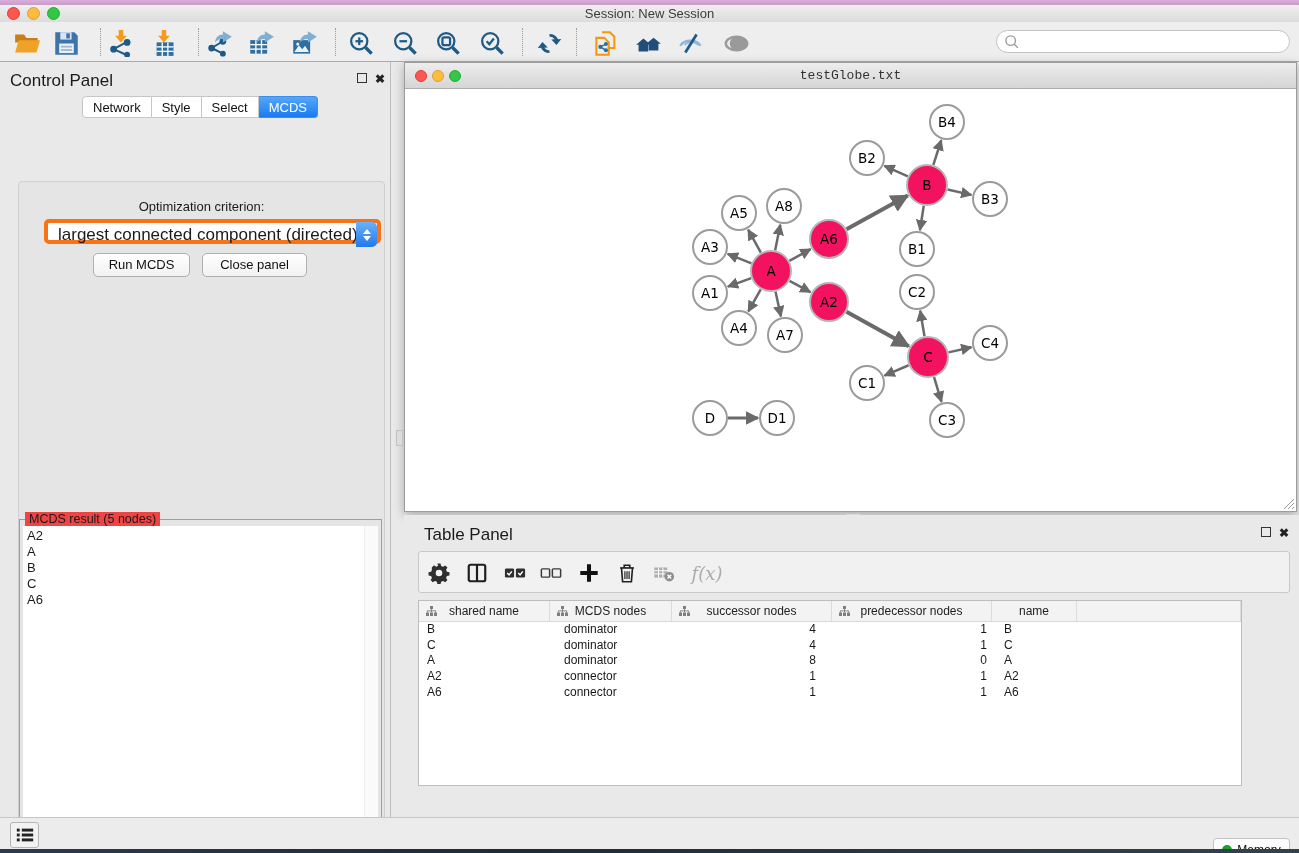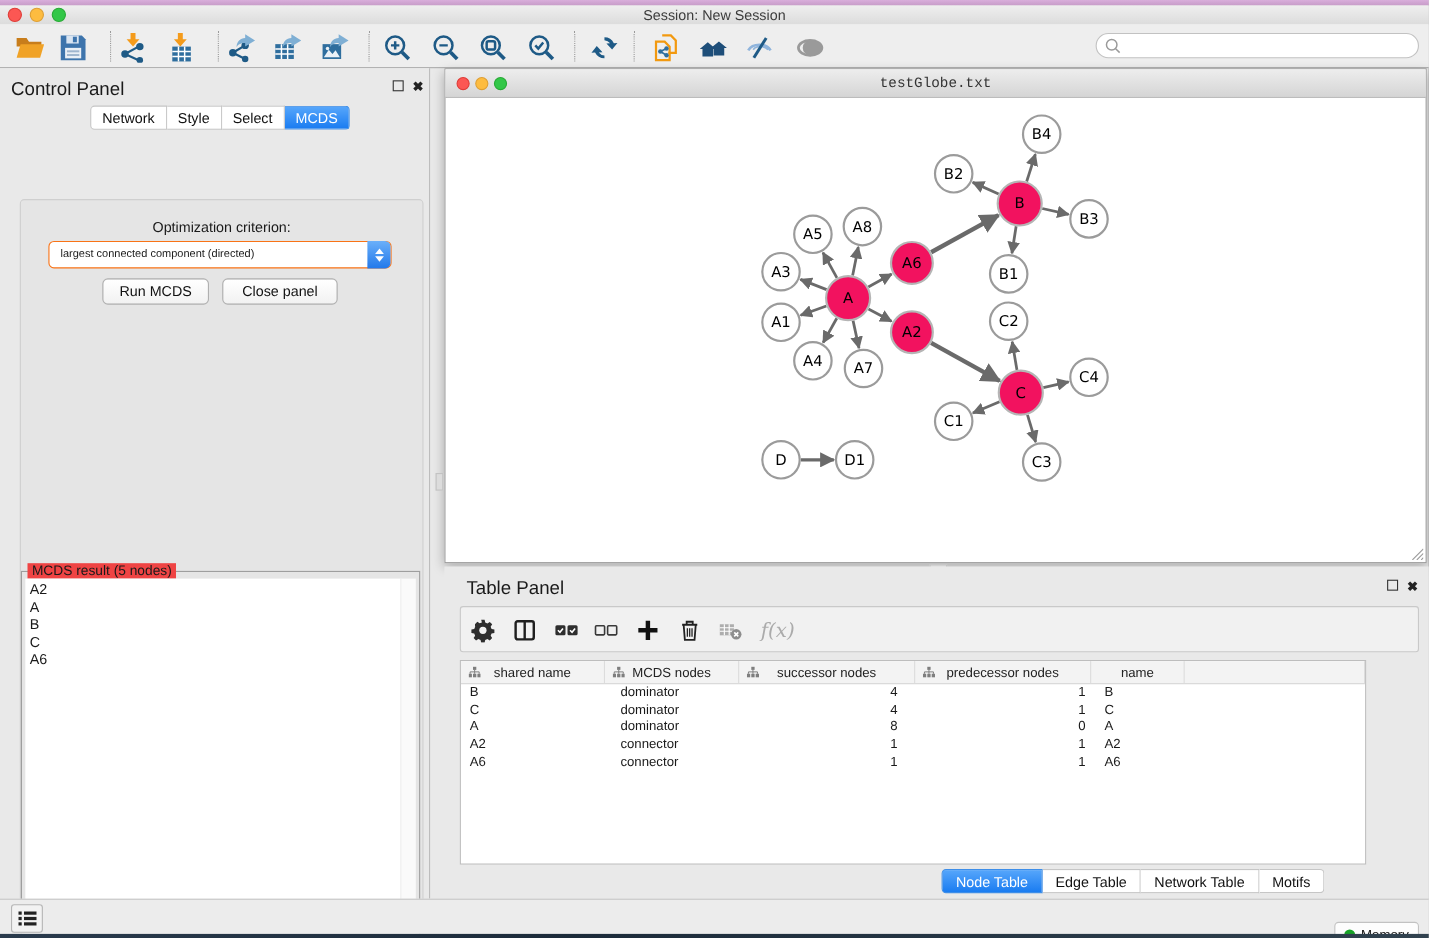--- a/index.html
+++ b/index.html
@@ -41,22 +41,22 @@
   .close-icon { position:absolute; font-size:12px; font-weight:bold; color:#222; line-height:12px; }
   .tabs { position:absolute; display:flex; height:22px; }
   .tab { height:22px; line-height:21px; padding:0 10px; font-size:13px; background:#fff;
          border:1px solid #C6C6C6; border-left:none; color:#111; white-space:nowrap; }
   .tab:first-child { border-left:1px solid #C6C6C6; border-radius:4px 0 0 4px; }
   .tab:last-child { border-radius:0 4px 4px 0; }
   .tab.active { background:linear-gradient(#56A6FB,#1A7CF1); color:#fff; border-color:#3E8EE8; }
   .cp-content { position:absolute; left:18px; top:119px; width:367px; height:684px;
                 background:#E5E5E5; border:1px solid #CFCFCF; border-radius:4px; }
   .opt-label { position:absolute; left:0; top:17px; width:100%; text-align:center; font-size:13px; }
-  .dropdown { position:absolute; left:25px; top:37px; width:312px; height:25px; background:#fff;
-              border:1px solid #f97316; border-radius:5px; font-size:10px; line-height:23px;
+  .dropdown { position:absolute; left:25px; top:37px; width:337px; height:25px; background:#fff;
+              border:4px solid #f97316; border-radius:5px; font-size:17px; line-height:23px;
               padding-left:10px; }
   .dropdown .stepper { position:absolute; right:0; top:-1px; width:21px; height:25px;
               background:linear-gradient(#6BB0FA,#2379EA); border-radius:0 5px 5px 0;
               display:flex; flex-direction:column; align-items:center; justify-content:center; gap:2px; }
   .stepper i { width:0; height:0; border-left:4px solid transparent; border-right:4px solid transparent; }
   .stepper i.up { border-bottom:5px solid #fff; }
   .stepper i.dn { border-top:5px solid #fff; }
   .btn { position:absolute; height:24px; background:linear-gradient(#FFFFFF,#F2F2F2);
          border:1px solid #B0B0B0; border-radius:5px; font-size:13px; text-align:center;
          line-height:22px; color:#111; }
@@ -566,26 +566,20 @@
           <div class="trow">
             <div class="td" style="width: 131px; text-align: left; padding: 0px 0px 0px 8px;">A6</div>
             <div class="td" style="width: 122px; text-align: left; padding: 0px 0px 0px 14px;">connector</div>
             <div class="td" style="width: 160px; text-align: right; padding: 0px 16px 0px 0px;">1</div>
             <div class="td" style="width: 160px; text-align: right; padding: 0px 5px 0px 0px;">1</div>
             <div class="td" style="width: 85px; text-align: left; padding: 0px 0px 0px 12px;">A6</div>
           </div>
         </div>
     </div>
 
-    <div class="tabs bottom-tabs" id="table-tabs">
-        <span class="tab active">Node Table</span>
-        <span class="tab">Edge Table</span>
-        <span class="tab">Network Table</span>
-        <span class="tab">Motifs</span>
-      </div>
   </div>
 
   <div class="statusbar">
     <span class="list-btn">
       <svg width="20" height="20" viewBox="0 0 22 22">
           <g fill="#222">
             <rect x="2" y="4" width="3.2" height="3.2"></rect>
             <rect x="7.5" y="4" width="12.5" height="3.2"></rect>
             <rect x="2" y="9.4" width="3.2" height="3.2"></rect>
             <rect x="7.5" y="9.4" width="12.5" height="3.2"></rect>

